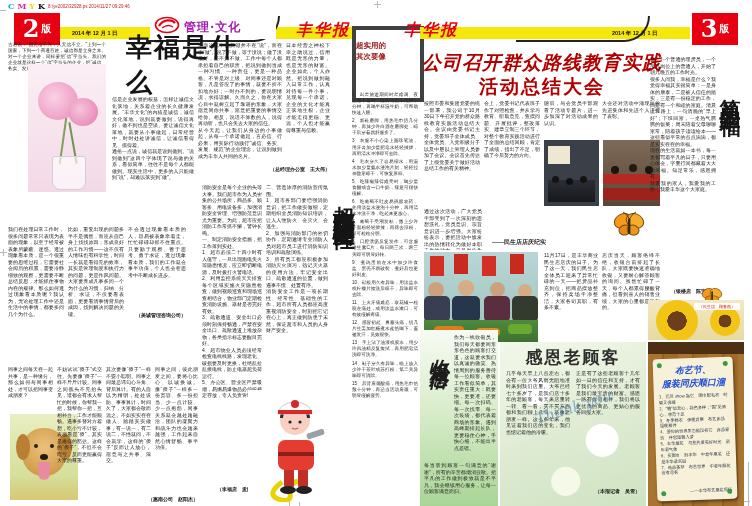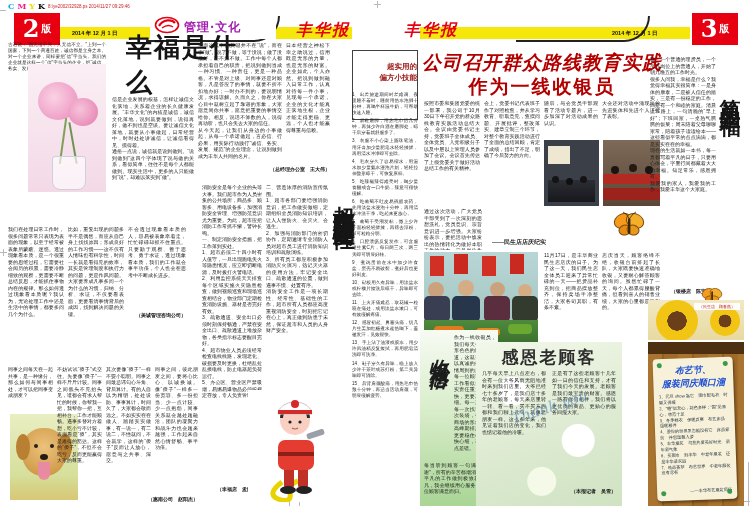--- a/index.html
+++ b/index.html
@@ -16,21 +16,21 @@
   .pagebox .num{font-family:"DejaVu Serif",serif;font-size:24px;font-weight:bold;line-height:1;}
   .pagebox .ban{font-size:10px;font-weight:bold;margin-left:2px;}
   .masthead{color:#e60012;font-weight:bold;font-style:italic;font-size:16px;letter-spacing:2px;
             font-family:"DejaVu Serif",serif;}
   .section-title{font-size:12px;font-weight:bold;color:#a21caf;letter-spacing:1px;font-family:"DejaVu Serif",serif;}
   .emblem-plate{background:#fff;display:flex;align-items:center;gap:4px;padding-left:4px;}
   .arc{border-bottom:2px solid #222;border-right:2px solid #222;border-bottom-right-radius:26px;}
   .photo{overflow:hidden;}
   .mark{background:#b9b9b9;}
   .cmyk{font-weight:bold;font-size:8px;font-family:"DejaVu Serif",serif;}
-  .gutterbox{border:1px solid #404040;text-align:right;margin-top:24px;}
+  .gutterbox{border:4px solid #404040;text-align:left;}
   .gutterbox .gt{font-size:7.5px;font-weight:bold;color:#a02020;line-height:1.5;}
   .tips-item{font-size:4.6px;line-height:1.32;text-align:justify;color:#2a2a2a;margin-bottom:2px;}
   .poem-item{font-size:4.2px;line-height:1.4;color:#203040;text-align:left;}
   .red-headline{font-family:"DejaVu Serif",serif;font-weight:bold;color:#b20000;text-align:center;}
   .calli{font-family:"DejaVu Serif",serif;font-style:italic;font-weight:bold;color:#1c1c1c;}
   .watermark{font-family:"DejaVu Serif",serif;font-style:italic;color:rgba(70,120,190,0.55);}
   .chip{background:rgba(255,255,255,.9);color:#c03030;font-size:4px;text-align:center;line-height:7px;}
 </style>
 </head>
 <body>
@@ -140,21 +140,21 @@
       <rect x="30" y="20" width="34" height="4" fill="#d42a2a"></rect>
       <circle cx="47" cy="14" r="4" fill="#d42a2a"></circle>
       <circle cx="42" cy="32" r="1.6" fill="#222"></circle>
       <circle cx="52" cy="32" r="1.6" fill="#222"></circle>
       <path d="M44 38 q3 2 6 0" fill="none" stroke="#b06050" stroke-width="1.2"></path>
     </svg>
   </div>
 
   <div class="abs gutterbox" style="left:352px;top:26px;width:64px;height:58px;padding-top:10px;">
     <div class="gt">超实用的</div>
-    <div class="gt">偏方小技能</div>
+    <div class="gt">其次要像</div>
   </div>
   <div class="abs" style="left:352px;top:92px;width:66px;height:412px;overflow:hidden;">
       <div class="tips-item">1、出差旅途期间时差难调、夜里睡不着时，睡前用热水泡脚十分钟，再喝半杯温牛奶，可帮助快速入睡。</div>
       <div class="tips-item">2、新鞋磨脚，用热毛巾捂几分钟，再抹少许白酒在磨脚处，晾干后穿着就舒服多了。</div>
       <div class="tips-item">3、衣服不小心染上圆珠笔油，用牙膏加少量肥皂水轻轻揉搓，再用清水冲净即可去除。</div>
       <div class="tips-item">4、毛衣穿久了容易缩水，用温水加少量氨水浸泡片刻，轻轻拉伸整形晾干，可恢复原样。</div>
       <div class="tips-item">5、吃辣椒辣得难受时，喝少量食醋或含一口牛奶，辣意可很快缓解。</div>
       <div class="tips-item">6、吃葡萄不吐皮易残留农药，先用淡盐水浸泡十分钟，再用清水冲洗干净，吃起来更放心。</div>
       <div class="tips-item">7、葡萄干受潮发粘，撒上少许干面粉轻轻搓揉，再筛去浮粉，即可粒粒分明。</div>
       <div class="tips-item">8、口腔溃疡反复发作，可含服维生素C片，每日两三次，两三天即可明显好转。</div>
@@ -170,21 +170,21 @@
   <div class="abs yellowbar" style="left:420px;top:27px;width:270px;"></div>
   <div class="abs masthead" style="left:404px;top:20px;">丰华报</div>
   <div class="abs arc" style="left:516px;top:16px;width:132px;height:24px;"></div>
   <div class="abs" style="left:612px;top:30px;font-size:5.5px;font-weight:bold;color:#111;">2014 年 12 月 1 日</div>
   <div class="abs pagebox" style="left:692px;top:13px;width:46px;height:32px;">
     <span class="num">3</span>
     <span class="ban">版</span>
   </div>
 
   <div class="abs red-headline" style="left:420px;top:50px;width:244px;font-size:19px;letter-spacing:1px;font-style:italic;">公司召开群众路线教育实践</div>
-  <div class="abs red-headline" style="left:420px;top:74px;width:244px;font-size:19px;letter-spacing:2px;">作为一线收银员</div>
+  <div class="abs red-headline" style="left:420px;top:74px;width:244px;font-size:19px;letter-spacing:2px;">活动总结大会</div>
   <div class="abs txt" style="left:424px;top:100px;width:56px;height:106px;">按照市委和集团党委的统一部署，我公司于10月30日下午召开党的群众路线教育实践活动总结大会。会议由党委书记主持，党委班子全体成员、全体党员、入党积极分子以及中层以上管理人员参加了会议。会议首先传达了上级党委关于做好活动总结工作的有关精神。</div>
   <div class="abs txt" style="left:484px;top:100px;width:56px;height:106px;">会上，党委书记代表班子作了对照检查，并从学习教育、听取意见，查摆问题、开展批评，整改落实、建章立制三个环节，对整个教育实践活动进行了全面的总结回顾，肯定了成绩，指出了不足，明确了今后努力的方向。</div>
   <div class="abs txt" style="left:544px;top:100px;width:54px;height:38px;">随后，与会党员干部观看了活动专题片，进一步加深了对活动成果的认识。</div>
   <div class="abs txt" style="left:602px;top:100px;width:58px;height:38px;">大会还对活动中涌现出的先进集体和先进个人进行了表彰。</div>
   <div class="abs photo" style="left:544px;top:140px;width:55px;height:66px;background:#3a3f48;">
     <div class="abs" style="left:4px;top:6px;width:22px;height:18px;background:#eee8d2;"></div>
     <div class="abs" style="left:4px;top:40px;width:47px;height:22px;background:linear-gradient(180deg,#2b2e34,#17181c);"></div>
     <div class="abs" style="left:8px;top:36px;width:7px;height:7px;border-radius:50%;background:#141414;"></div>
     <div class="abs" style="left:22px;top:38px;width:7px;height:7px;border-radius:50%;background:#101010;"></div>
     <div class="abs" style="left:36px;top:36px;width:7px;height:7px;border-radius:50%;background:#141414;"></div>
@@ -229,21 +229,21 @@
   </div>
   <div class="abs txt" style="left:544px;top:252px;width:54px;height:92px;">11月17日，是丰华商业民生店店庆的日子。为了这一天，我们民生店全体员工迎来了异常忙碌的一天——把货品补充到位，把商品摆放整齐，保持卖场干净整洁，大家各司其职，有条不紊。</div>
   <div class="abs txt" style="left:602px;top:252px;width:58px;height:92px;">店庆当天，顾客络绎不绝，收银台前排起了长队，大家既要快速准确地收银，又要耐心解答顾客的询问。虽然忙碌了一天，每个人都累得腰酸背痛，但看到喜人的销售业绩，大家的心里都是甜甜的。</div>
 
   <div class="abs" style="left:420px;top:330px;width:78px;height:176px;background:linear-gradient(180deg,#f7fbf3 0%,#d9edcb 45%,#a9d595 100%);">
     <div class="abs calli" style="left:6px;top:14px;width:26px;height:118px;writing-mode:vertical-rl;font-size:19px;letter-spacing:4px;">收银感悟</div>
     <div class="abs txt" style="left:34px;top:4px;width:42px;height:126px;">作为一线收银员，我们每天都要同形形色色的顾客打交道，这就要求我们以真诚的微笑、热情周到的服务善待每一位顾客。收银工作看似简单，其实责任重大：既要快，更要准，还要细。每一次扫码、每一次找零、每一次装袋，都代表着商场的形象。遇到高峰期排起长队，更要稳住心神，手快心细，不能出半点差错。</div>
     <div class="abs txt" style="left:4px;top:132px;width:72px;height:42px;">每当听到顾客一句满意的“谢谢”，所有的辛苦都烟消云散。把平凡的工作做到极致就是不平凡，我会继续用心服务，让每一位顾客满意而归。</div>
   </div>
 
-  <div class="abs" style="left:476px;top:342px;width:146px;height:164px;background:radial-gradient(circle at 25% 30%,#ffffff 0 14px,transparent 15px),radial-gradient(circle at 70% 60%,#ffffff 0 16px,transparent 17px),radial-gradient(circle at 45% 85%,#f4f9e8 0 14px,transparent 15px),linear-gradient(160deg,#f3f8ea,#dcead0 60%,#cfe3c2);">
+  <div class="abs" style="left:500px;top:342px;width:146px;height:164px;background:radial-gradient(circle at 25% 30%,#ffffff 0 14px,transparent 15px),radial-gradient(circle at 70% 60%,#ffffff 0 16px,transparent 17px),radial-gradient(circle at 45% 85%,#f4f9e8 0 14px,transparent 15px),linear-gradient(160deg,#f3f8ea,#dcead0 60%,#cfe3c2);">
     <div class="abs headline" style="left:10px;top:4px;width:126px;font-size:17px;letter-spacing:2px;color:#2d2d2d;text-align:center;">感恩老顾客</div>
     <div class="abs txt" style="left:6px;top:28px;width:64px;height:128px;">几乎每天早上八点左右，都会有一位大爷风雨无阻地准时来到我们店里。大爷已经七十多岁了，是我们店十多年的老顾客，每天来店里转一转、看一看，买不买东西都和我们聊上几句，就像老朋友一样。这么多年来，他见证着我们店的变化，我们也惦记着他的冷暖。</div>
     <div class="abs txt" style="left:76px;top:28px;width:64px;height:118px;">正是有了这些老顾客十几年如一日的信任和支持，才有了我们今天的发展。老顾客是我们最宝贵的财富。感恩一路有你们相伴，我们将以更优质的商品、更贴心的服务回报大家。</div>
     <div class="abs watermark" style="left:34px;top:56px;font-size:15px;transform:rotate(-18deg);">Thank you</div>
     <div class="abs byline" style="left:74px;top:146px;width:66px;">（本报记者　吴雪）</div>
   </div>
 
   <div class="abs txt" style="left:650px;top:56px;width:66px;height:230px;">我，一个普通的理货员，一个平凡岗位上的普通人，开始了朝九晚五的工作时光。
 很多人问我，幸福是什么？我觉得幸福其实很简单：一是身体的康泰，二是被人信任的踏实，三是有一份稳定的工作，四是有一个和睦的家庭。清晨上班路上，一句清脆的“早上好”；下班回家，一桌热气腾腾的饭菜；周末陪着父母聊聊家常，陪着孩子读读绘本——这些看似平常的点点滴滴，都是实实在在的幸福。
 现在的生活就如一本书，每一页都写着平凡的日子，只要用心体会，字里行间都藏着大大的幸福。知足常乐，感恩拥有。

